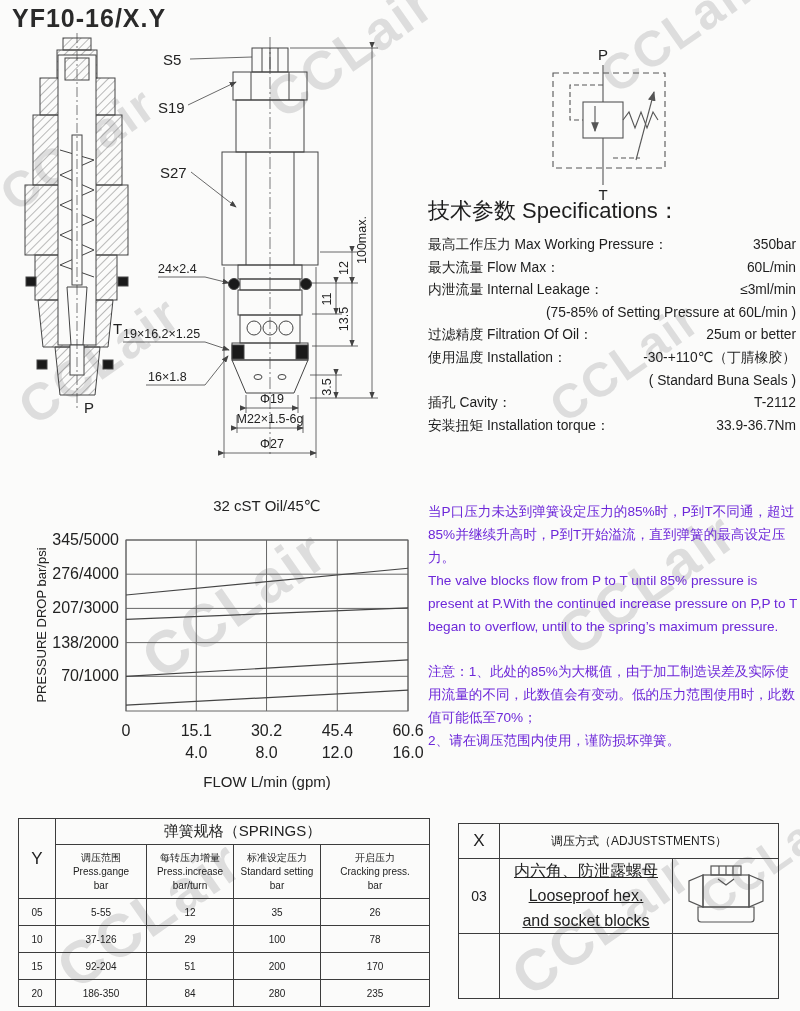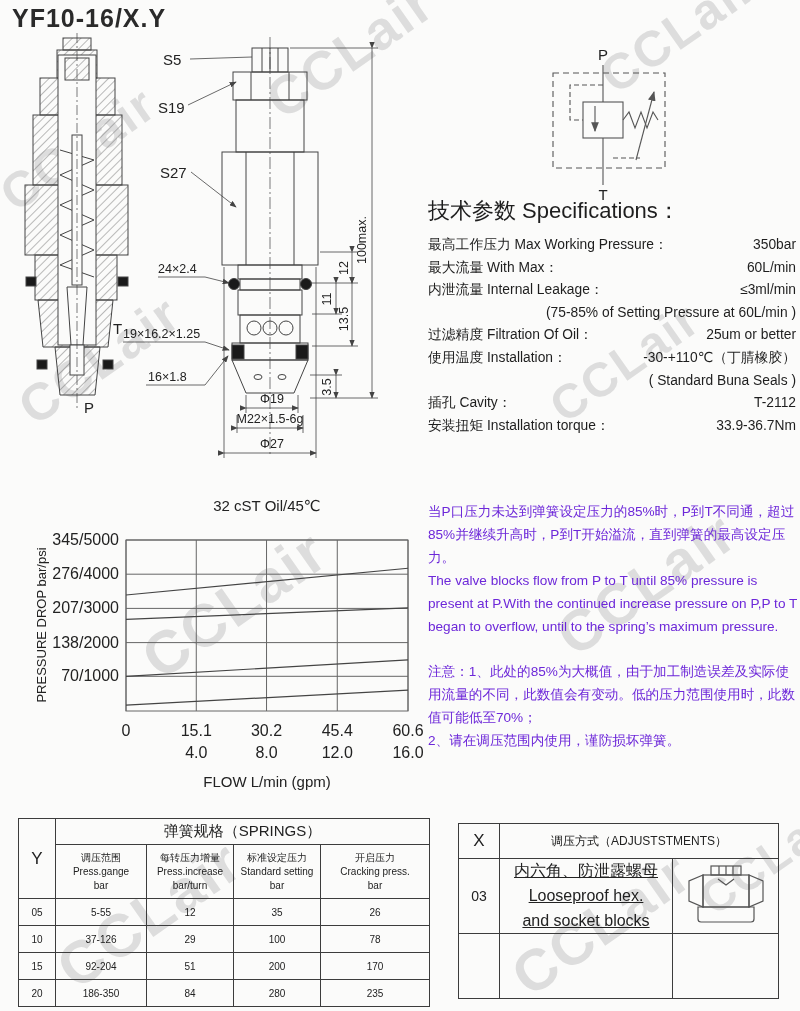--- a/index.html
+++ b/index.html
@@ -191,21 +191,21 @@
       <text class="dlabel" x="63" y="155" text-anchor="middle">T</text>
     </svg>
 
     <div class="specs">
       <div class="head">技术参数 Specifications：</div>
       <div class="spec-row">
           <span>最高工作压力 Max Working Pressure：</span>
           <span class="v">350bar</span>
         </div>
       <div class="spec-row">
-          <span>最大流量 With Max：</span>
+          <span>最大流量 Flow Max：</span>
           <span class="v">60L/min</span>
         </div>
       <div class="spec-row">
           <span>内泄流量 Internal Leakage：</span>
           <span class="v">≤3ml/min</span>
         </div>
       <div class="spec-row">
           <span></span>
           <span class="v">(75-85% of Setting Pressure at 60L/min )</span>
         </div>

